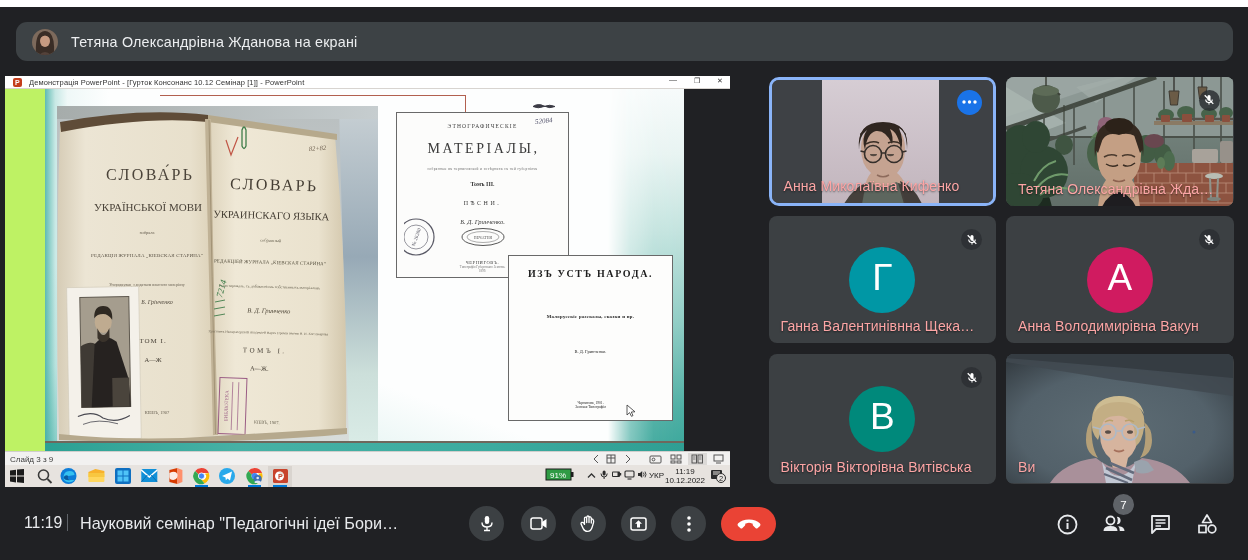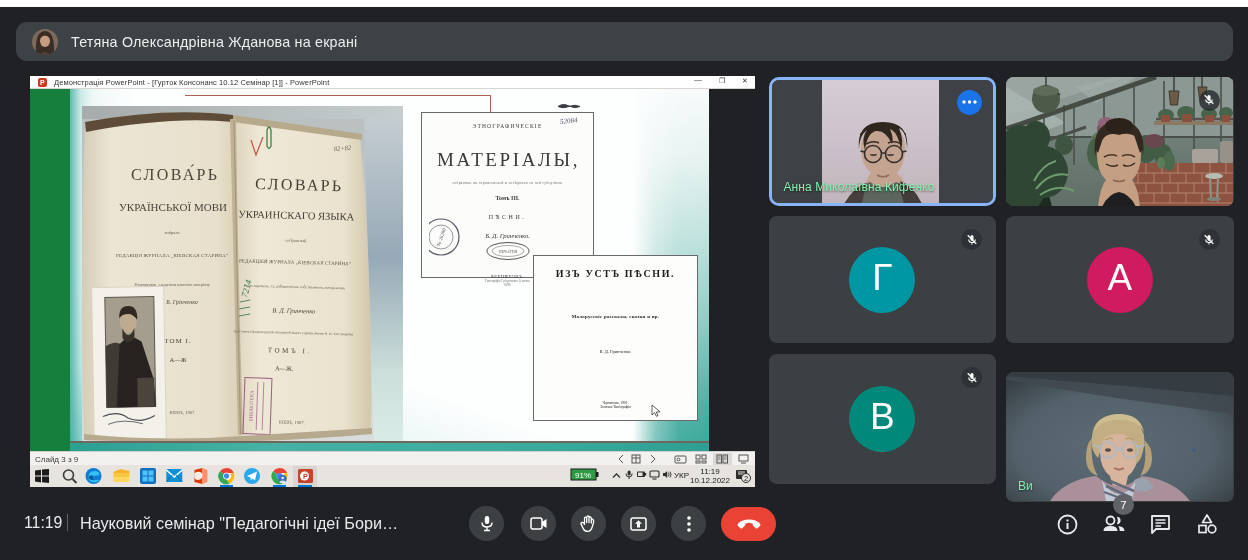--- a/index.html
+++ b/index.html
@@ -3,31 +3,31 @@
 <style>
 *{margin:0;padding:0;box-sizing:border-box}
 html,body{width:1248px;height:560px;overflow:hidden;background:#202124;font-family:"Liberation Sans",sans-serif}
 .abs{position:absolute}
 #stage{position:relative;width:1248px;height:560px;background:#202124}
 #topstrip{left:0;top:0;width:1248px;height:7px;background:#fff}
 #topbar{left:16px;top:22px;width:1217px;height:39px;background:#3d4245;border-radius:11px}
 #topbar .av{position:absolute;left:16px;top:7px;width:26px;height:26px;border-radius:50%;overflow:hidden}
 #topbar .nm{position:absolute;left:55px;top:12px;font-size:14.3px;color:#eceef0;letter-spacing:.2px}
 
-#share{left:30px;top:76px;width:581px;height:411px;background:#15803d}
+#share{left:5px;top:76px;width:581px;height:411px;background:#bef264}
 #ptitle{left:0;top:0;width:725px;height:13px;background:#fff;border-bottom:1px solid #d8d4d0}
 #ptitle .t{position:absolute;left:24px;top:2px;font-size:7.5px;color:#333;letter-spacing:.1px}
 #ptitle .ic{position:absolute;left:8px;top:2px;width:9px;height:9px;background:#c43e1c;border-radius:2px}
 #ptitle .wb{position:absolute;top:0px;font-size:8px;color:#333}
 #slide{left:40px;top:13px;width:639px;height:362px;background:#fff;overflow:hidden}
 #sbar{left:0;top:375px;width:725px;height:14px;background:#f2f1f0;border-top:1px solid #d0cecc}
 #tbar{left:0;top:389px;width:725px;height:22px;background:#e7e3df}
 
 .tile{border-radius:8px;background:#3c4043;overflow:hidden}
-.name{position:absolute;left:12px;bottom:9px;font-size:12px;color:#86efac;text-shadow:0 1px 2px rgba(0,0,0,.55);letter-spacing:.1px;white-space:nowrap}
+.name{position:absolute;left:12px;bottom:9px;font-size:14px;color:#fca5a5;text-shadow:0 1px 2px rgba(0,0,0,.55);letter-spacing:.1px;white-space:nowrap}
 .avc{position:absolute;left:50%;top:50%;transform:translate(-50%,-50%);width:66px;height:66px;border-radius:50%;color:#fff;font-size:37px;font-weight:400;display:flex;align-items:center;justify-content:center;padding-bottom:3px}
 .mic{position:absolute;right:14px;top:13px;width:21px;height:21px;border-radius:50%;background:rgba(44,47,51,.85);display:flex;align-items:center;justify-content:center}
 
 .ctl{position:absolute;top:506px;width:35px;height:35px;border-radius:50%;background:#3c4043;display:flex;align-items:center;justify-content:center}
 #hang{position:absolute;left:721px;top:507px;width:55px;height:34px;border-radius:17px;background:#ea4335;display:flex;align-items:center;justify-content:center}
 .ric{position:absolute;top:512px;width:24px;height:24px;display:flex;align-items:center;justify-content:center}
 </style></head>
 <body>
 <div id="stage">
 <div class="abs" id="topstrip"></div>
@@ -154,21 +154,21 @@
               <text x="176" y="295" font-size="5" text-anchor="middle" fill="#9a5c84">БИБЛІОТЕКА</text>
               <path d="M152 299 h48 M152 305 h48" stroke="#9a5c84" stroke-width=".7"></path>
             </g>
    <path d="M2 328 Q80 336 160 330 L290 322 L290 328 Q160 340 2 334Z" fill="#b6a98d"></path>
    <rect x="0" y="0" width="321" height="335" fill="none"></rect>
   </svg>
   </div>
 
   <div class="abs" id="pg1" style="left:351px;top:23px;width:173px;height:166px;background:#fcfcfb;border:1px solid #696969;text-align:center;font-family:'Liberation Serif',serif;color:#3a3a3a">
     <div style="margin-top:10px;font-size:5.5px;letter-spacing:1.2px">ЭТНОГРАФИЧЕСКІЕ</div>
-    <div style="margin-top:20px;font-size:19px;letter-spacing:2.6px;margin-left:2px">МАТЕРІАЛЫ,</div>
+    <div style="margin-top:12px;font-size:14px;letter-spacing:2.6px;margin-left:2px">МАТЕРІАЛЫ,</div>
     <div style="margin-top:10px;font-size:3.5px;letter-spacing:.4px;color:#666">собранные въ черниговской и сосѣднихъ съ ней губерніяхъ</div>
     <div style="margin-top:10px;font-size:6px;font-weight:bold">Томъ III.</div>
     <div style="margin-top:13px;font-size:6px;letter-spacing:2.5px">ПѢСНИ.</div>
     <div style="margin-top:12px;font-size:6.5px;font-style:italic">Б. Д. Гринченко.</div>
     <svg width="46" height="20" viewBox="0 0 46 20" style="margin-top:2px">
             <ellipse cx="23" cy="10" rx="21" ry="8.5" fill="none" stroke="#555" stroke-width="1"></ellipse>
             <ellipse cx="23" cy="10" rx="16" ry="5.5" fill="none" stroke="#777" stroke-width=".6"></ellipse>
             <text x="23" y="12" font-size="4" text-anchor="middle" fill="#555" font-family="Liberation Serif,serif">ПЕЧАТНЯ</text>
           </svg>
     <div style="margin-top:9px;font-size:4.5px;letter-spacing:.6px">ЧЕРНИГОВЪ.</div>
@@ -176,21 +176,21 @@
     <div style="font-size:3.2px;color:#777">1899.</div>
     <div class="abs" style="left:138px;top:4px;font-size:7px;font-style:italic;color:#51516b;transform:rotate(-6deg)">52084</div>
     <svg class="abs" width="40" height="44" viewBox="0 0 40 44" style="left:6.5px;top:101.8px">
             <circle cx="12" cy="22" r="18" fill="none" stroke="#5a5a66" stroke-width="1.2"></circle>
             <circle cx="12" cy="22" r="12" fill="none" stroke="#6a6a76" stroke-width=".7"></circle>
             <text x="12" y="24" font-size="5" text-anchor="middle" fill="#5a5a66" transform="rotate(-70 12 22)" font-family="Liberation Serif,serif">№ 26280</text>
           </svg>
   </div>
 
   <div class="abs" id="pg2" style="left:463px;top:166px;width:165px;height:166px;background:#fdfdfc;border:1px solid #696969;text-align:center;font-family:'Liberation Serif',serif;color:#1e1e1e">
-    <div style="margin-top:12px;font-size:10px;font-weight:bold;letter-spacing:1.6px">ИЗЪ УСТЪ ПѢСНИ.</div>
+    <div style="margin-top:12px;font-size:10px;font-weight:bold;letter-spacing:1.6px">ИЗЪ УСТЪ НАРОДА.</div>
     <div style="margin-top:35px;font-size:4.8px;font-weight:bold;letter-spacing:.3px">Малорусскіе разсказы, сказки и пр.</div>
     <div style="margin-top:30px;font-size:4.5px">В. Д. Гринченко.</div>
     <div style="margin-top:47px;font-size:3.6px">Черниговъ, 1901.</div>
     <div style="font-size:3.6px">Земская Типографія</div>
     <svg class="abs" width="10" height="13" viewBox="0 0 10 13" style="left:117px;top:148px">
             <path d="M1 1 L1 11 L3.6 8.6 L5.4 12.3 L7 11.6 L5.3 8 L9 7.8 Z" fill="#fff" stroke="#333" stroke-width=".8"></path>
           </svg>
   </div>
 
  </div>
@@ -462,67 +462,71 @@
   <path d="M92 130 Q94 110 100 103 Q90 94 91 72 Q92 50 113 50 Q134 50 135 72 Q136 94 126 103 Q132 110 134 130Z" fill="#c49f84"></path>
   <path d="M89 80 Q85 44 113 44 Q141 44 137 80 Q136 62 129 59 Q121 55 113 58 Q102 55 97 62 Q91 66 89 80Z" fill="#342920"></path>
   <ellipse cx="113" cy="49" rx="14" ry="8" fill="#2c2219"></ellipse>
   <path d="M89 72 Q92 58 99 55 L92 76Z" fill="#342920"></path>
         <path d="M137 72 Q134 58 127 55 L134 76Z" fill="#342920"></path>
   <path d="M98 80 q7 -4 13 -1 M116 79 q7 -3 13 1" stroke="#4a3a2e" stroke-width="1.6" fill="none"></path>
   <path d="M100 87 q6 4 12 1 M117 88 q6 3 12 -2" stroke="#3a2d23" stroke-width="1.4" fill="none"></path>
   <path d="M107 103 q6 3 12 0" stroke="#8d6250" stroke-width="1.6" fill="none"></path>
   <path d="M96 130 Q102 117 113 115 Q124 117 130 130Z" fill="#1e1d20"></path>
  </svg>
+ <div class="name">Тетяна Олександрівна Жда…</div>
  <div class="mic">
         <svg width="12" height="12" viewBox="0 0 14 14">
           <g stroke="#fff" stroke-width="1.3" fill="none">
             <rect x="5.2" y="1.2" width="3.6" height="6.6" rx="1.8" fill="#fff" stroke="none"></rect>
             <path d="M3.2 6.5 Q3.2 10 7 10 Q10.8 10 10.8 6.5 M7 10 V12.2"></path>
             <path d="M2 1.5 L12 11.5" stroke-width="1.5"></path>
           </g>
         </svg>
       </div>
 </div>
 <div class="abs tile" id="t3" style="left:768.5px;top:216px;width:227.5px;height:127px">
       <div class="avc" style="background:#0097a5">Г</div>
+      <div class="name">Ганна Валентинівнна Щека…</div>
       <div class="mic">
         <svg width="12" height="12" viewBox="0 0 14 14">
           <g stroke="#fff" stroke-width="1.3" fill="none">
             <rect x="5.2" y="1.2" width="3.6" height="6.6" rx="1.8" fill="#fff" stroke="none"></rect>
             <path d="M3.2 6.5 Q3.2 10 7 10 Q10.8 10 10.8 6.5 M7 10 V12.2"></path>
             <path d="M2 1.5 L12 11.5" stroke-width="1.5"></path>
           </g>
         </svg>
       </div>
     </div>
 <div class="abs tile" id="t4" style="left:1006px;top:216px;width:227.5px;height:127px">
       <div class="avc" style="background:#d01b60">А</div>
+      <div class="name">Анна Володимирівна Вакун</div>
       <div class="mic">
         <svg width="12" height="12" viewBox="0 0 14 14">
           <g stroke="#fff" stroke-width="1.3" fill="none">
             <rect x="5.2" y="1.2" width="3.6" height="6.6" rx="1.8" fill="#fff" stroke="none"></rect>
             <path d="M3.2 6.5 Q3.2 10 7 10 Q10.8 10 10.8 6.5 M7 10 V12.2"></path>
             <path d="M2 1.5 L12 11.5" stroke-width="1.5"></path>
           </g>
         </svg>
       </div>
     </div>
 <div class="abs tile" id="t5" style="left:768.5px;top:354px;width:227.5px;height:129.5px">
       <div class="avc" style="background:#00897b">В</div>
+      <div class="name">Вікторія Вікторівна Витівська</div>
       <div class="mic">
         <svg width="12" height="12" viewBox="0 0 14 14">
           <g stroke="#fff" stroke-width="1.3" fill="none">
             <rect x="5.2" y="1.2" width="3.6" height="6.6" rx="1.8" fill="#fff" stroke="none"></rect>
             <path d="M3.2 6.5 Q3.2 10 7 10 Q10.8 10 10.8 6.5 M7 10 V12.2"></path>
             <path d="M2 1.5 L12 11.5" stroke-width="1.5"></path>
           </g>
         </svg>
       </div>
     </div>
-<div class="abs tile" id="t6" style="left:1006px;top:372px;width:227.5px;height:129.5px">
+<div class="abs tile" id="t6" style="left:1006px;top:354px;width:227.5px;height:129.5px">
  <svg width="227" height="129" viewBox="0 0 227 129">
   <defs>
    <radialGradient id="vig" cx="48%" cy="58%" r="78%">
             <stop offset="0" stop-color="#5d6c74"></stop>
             <stop offset=".55" stop-color="#53616a"></stop>
             <stop offset="1" stop-color="#2c3237"></stop>
           </radialGradient>
   </defs>
   <rect width="227" height="129" fill="url(#vig)"></rect>
   <path d="M0 0 H227 V42 L110 26 L0 8Z" fill="#414950" opacity=".85"></path>

